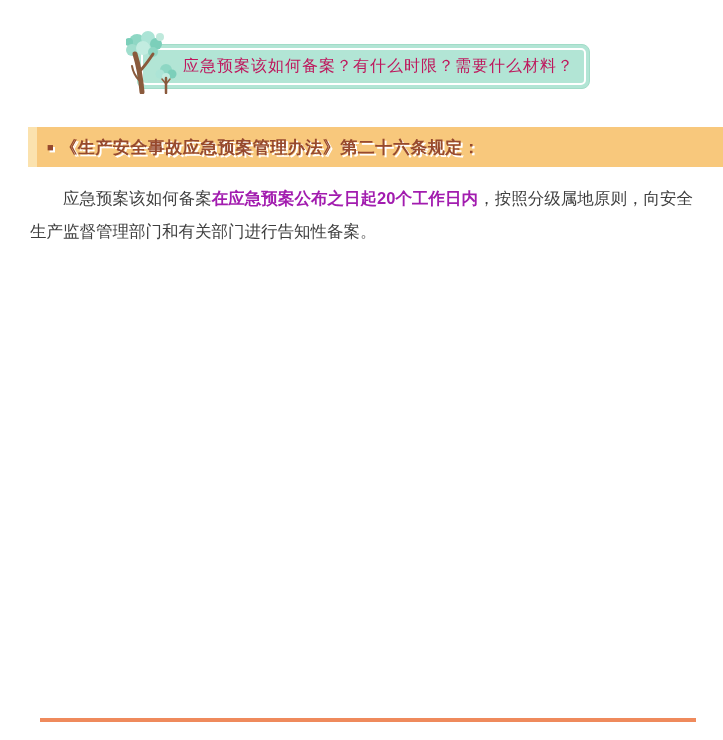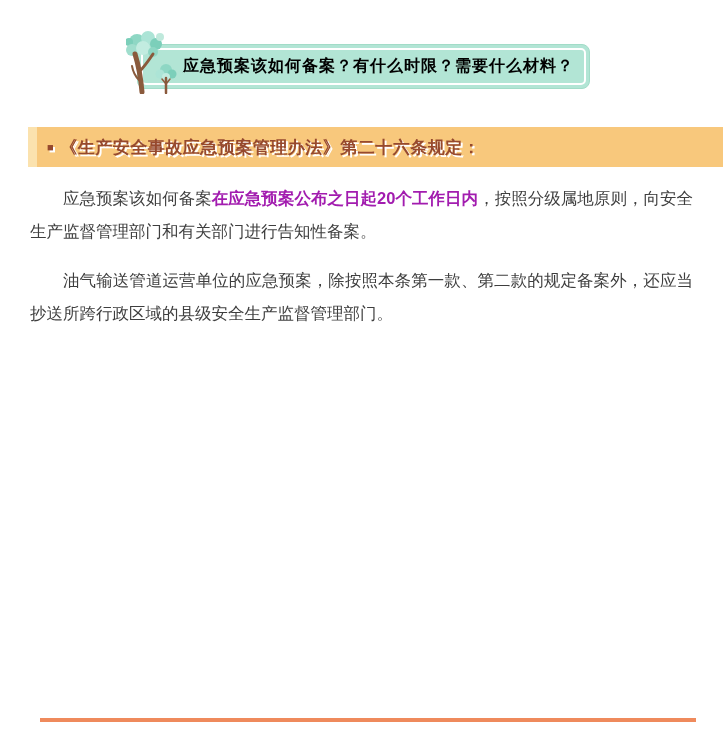--- a/index.html
+++ b/index.html
@@ -31,22 +31,22 @@
     position: absolute;
     inset: 3px;
     border: 2px solid #ffffff;
     border-radius: 5px;
     pointer-events: none;
   }
   .header-title {
     position: relative;
     z-index: 1;
     padding-left: 30px;
-    color: #000000;
-    font-weight: bold;
+    color: #be185d;
+    font-weight: normal;
     font-size: 16px;
     letter-spacing: 1px;
     white-space: nowrap;
   }
   .tree {
     position: absolute;
     left: -12px;
     top: -15px;
     width: 52px;
     height: 64px;
@@ -146,18 +146,17 @@
   <div class="banner">
     <div class="banner-accent"></div>
     <div class="banner-main">
       <span class="bullet">■</span>
       <span>《生产安全事故应急预案管理办法》第二十六条规定：</span>
     </div>
   </div>
 
   <div class="body">
     <p><span>应急预案该如何备案</span><span class="hl">在应急预案公布之日起20个工作日内</span><span>，按照分级属地原则，向安全生产监督管理部门和有关部门进行告知性备案。</span></p>
-    <p>油气输送管道运营单位的应急预案，除按照本条第一款、第二款的规定备案外，还应当抄送所跨行政区域的县级安全生产监督管理部门。</p>
   </div>
 
   <div class="divider"></div>
 
 </div>
 
 </body></html>

